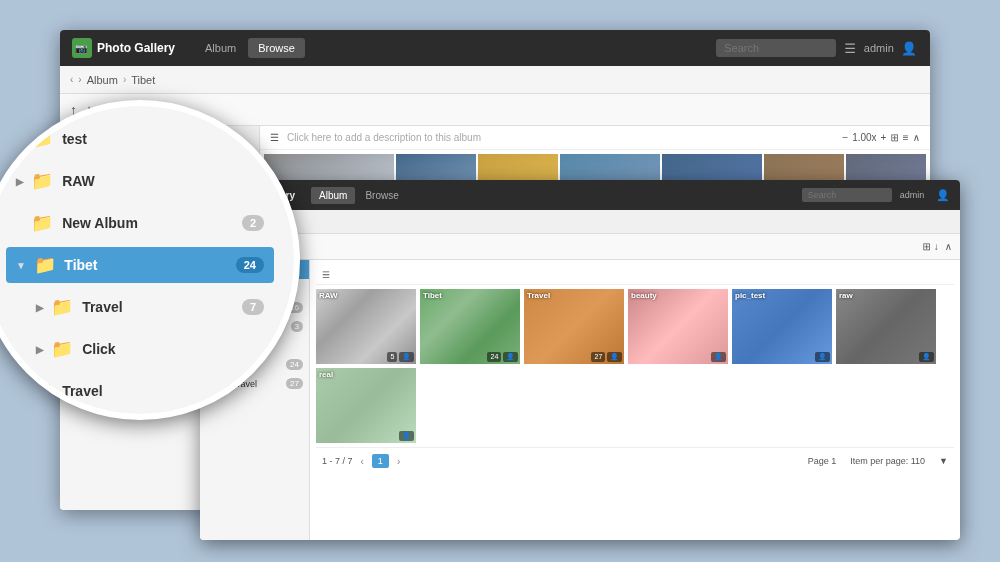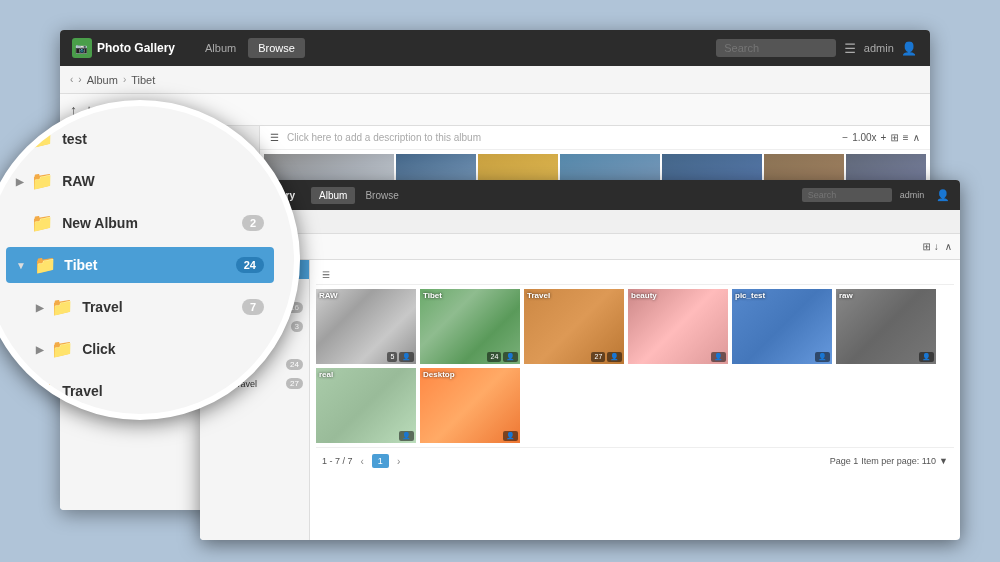--- a/index.html
+++ b/index.html
@@ -527,21 +527,21 @@
     .page-num {
       background: #4a9ed6;
       color: #fff;
       padding: 2px 6px;
       border-radius: 2px;
     }
     .page-info {
       margin-left: auto;
       display: flex;
       align-items: center;
-      gap: 3px;
+      gap: 14px;
     }
 
     .chevron { color: #888; font-size: 10px; }
   </style>
 </head>
 <body>
 
 <div class="main-window">
 
   <div class="navbar">
@@ -747,26 +747,20 @@
           <div class="inner-photo-overlay">
             <span class="inner-photo-badge">👤</span>
           </div>
         </div>
         <div class="inner-photo photo-real">
           <span class="inner-photo-label">real</span>
           <div class="inner-photo-overlay">
             <span class="inner-photo-badge">👤</span>
           </div>
         </div>
-        <div class="inner-photo photo-desktop">
-          <span class="inner-photo-label">Desktop</span>
-          <div class="inner-photo-overlay">
-            <span class="inner-photo-badge">👤</span>
-          </div>
-        </div>
       </div>
 
       <div class="pagination">
         <span>1 - 7 / 7</span>
         <span class="chevron">‹</span>
         <span class="page-num">1</span>
         <span class="chevron">›</span>
         <div class="page-info">
           <span>Page 1</span>
           <span>Item per page: 110</span>

